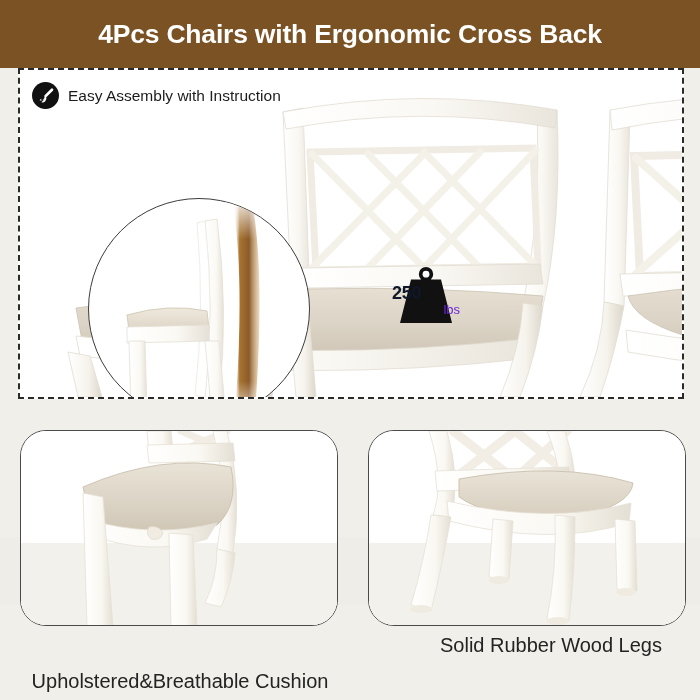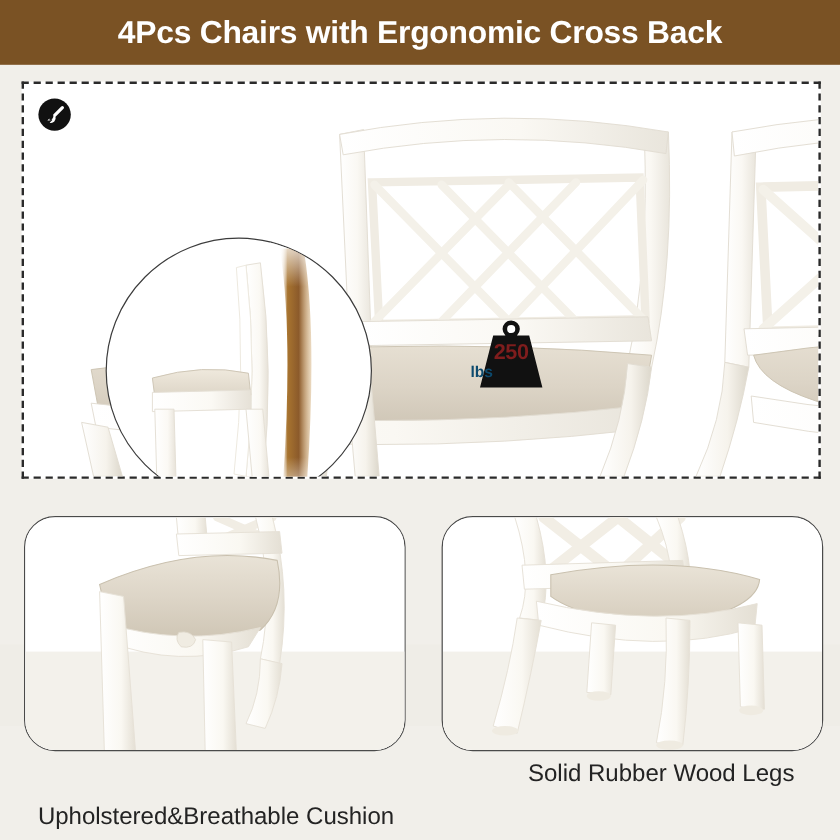--- a/index.html
+++ b/index.html
@@ -14,21 +14,21 @@
     font-family: "Liberation Sans", sans-serif;
     position: relative;
   }
 
   
   .header-band {
     position: absolute;
     left: 0;
     top: 0;
     width: 700px;
-    height: 54px;
+    height: 68px;
     background: #7A5224;
     display: flex;
     align-items: center;
     justify-content: center;
   }
   .header-title {
     color: #FFFFFF;
     font-size: 26.5px;
     font-weight: bold;
     letter-spacing: -0.2px;
@@ -108,36 +108,35 @@
     width: 68px;
     height: 58px;
     z-index: 8;
   }
   .weight-badge svg { display: block; }
   .weight-num {
     position: absolute;
     left: 0;
     top: 17px;
     width: 68px;
-    text-align: center;
-    color: #7f1d1d;
+    color: #0f172a;
     font-size: 18px;
     font-weight: bold;
     letter-spacing: -0.3px;
     pointer-events: none;
   }
   .weight-unit {
     position: absolute;
     left: 0;
     top: 36px;
     width: 68px;
-    text-align: left;
-    color: #0c4a6e;
+    text-align: right;
+    color: #6d28d9;
     font-size: 13px;
-    font-weight: bold;
+    font-weight: normal;
     pointer-events: none;
   }
 
   
   .card {
     position: absolute;
     top: 430px;
     width: 318px;
     height: 196px;
     border: 1.4px solid #4A4A4A;
@@ -323,20 +322,21 @@
     </svg>
   </div>
 
   <div class="assembly-badge">
     <span class="wrench-circle">
       <svg width="17" height="17" viewBox="0 0 24 24" xmlns="http://www.w3.org/2000/svg">
         <path d="M20.5 5.2a5.6 5.6 0 0 0-6.9 6.9L4.2 21.5a1.9 1.9 0 0 1-2.7-2.7l9.4-9.4a5.6 5.6 0 0 1 6.9-6.9l-3.1 3.1 2.6 2.6 3.2-3z" fill="#FFFFFF" transform="rotate(180 12 12)"></path>
         <circle cx="7.2" cy="16.8" r="1.6" fill="#111111"></circle>
       </svg>
     </span>
+    <span class="assembly-label">Easy Assembly with Instruction</span>
   </div>
 
   <div class="weight-badge">
     <svg width="68" height="58" viewBox="0 0 68 58" xmlns="http://www.w3.org/2000/svg">
       <path d="M34 1 a7.2 7.2 0 0 0-7.2 7.2 a7.2 7.2 0 0 0 2.4 5.3 L19 13.5 L8 57 L60 57 L49 13.5 L38.8 13.5 a7.2 7.2 0 0 0 2.4-5.3 A7.2 7.2 0 0 0 34 1 Z" fill="#111111"></path>
       <circle cx="34" cy="8.2" r="3.4" fill="#FFFFFF"></circle>
     </svg>
     <div class="weight-num">250</div>
     <div class="weight-unit">lbs</div>
   </div>

